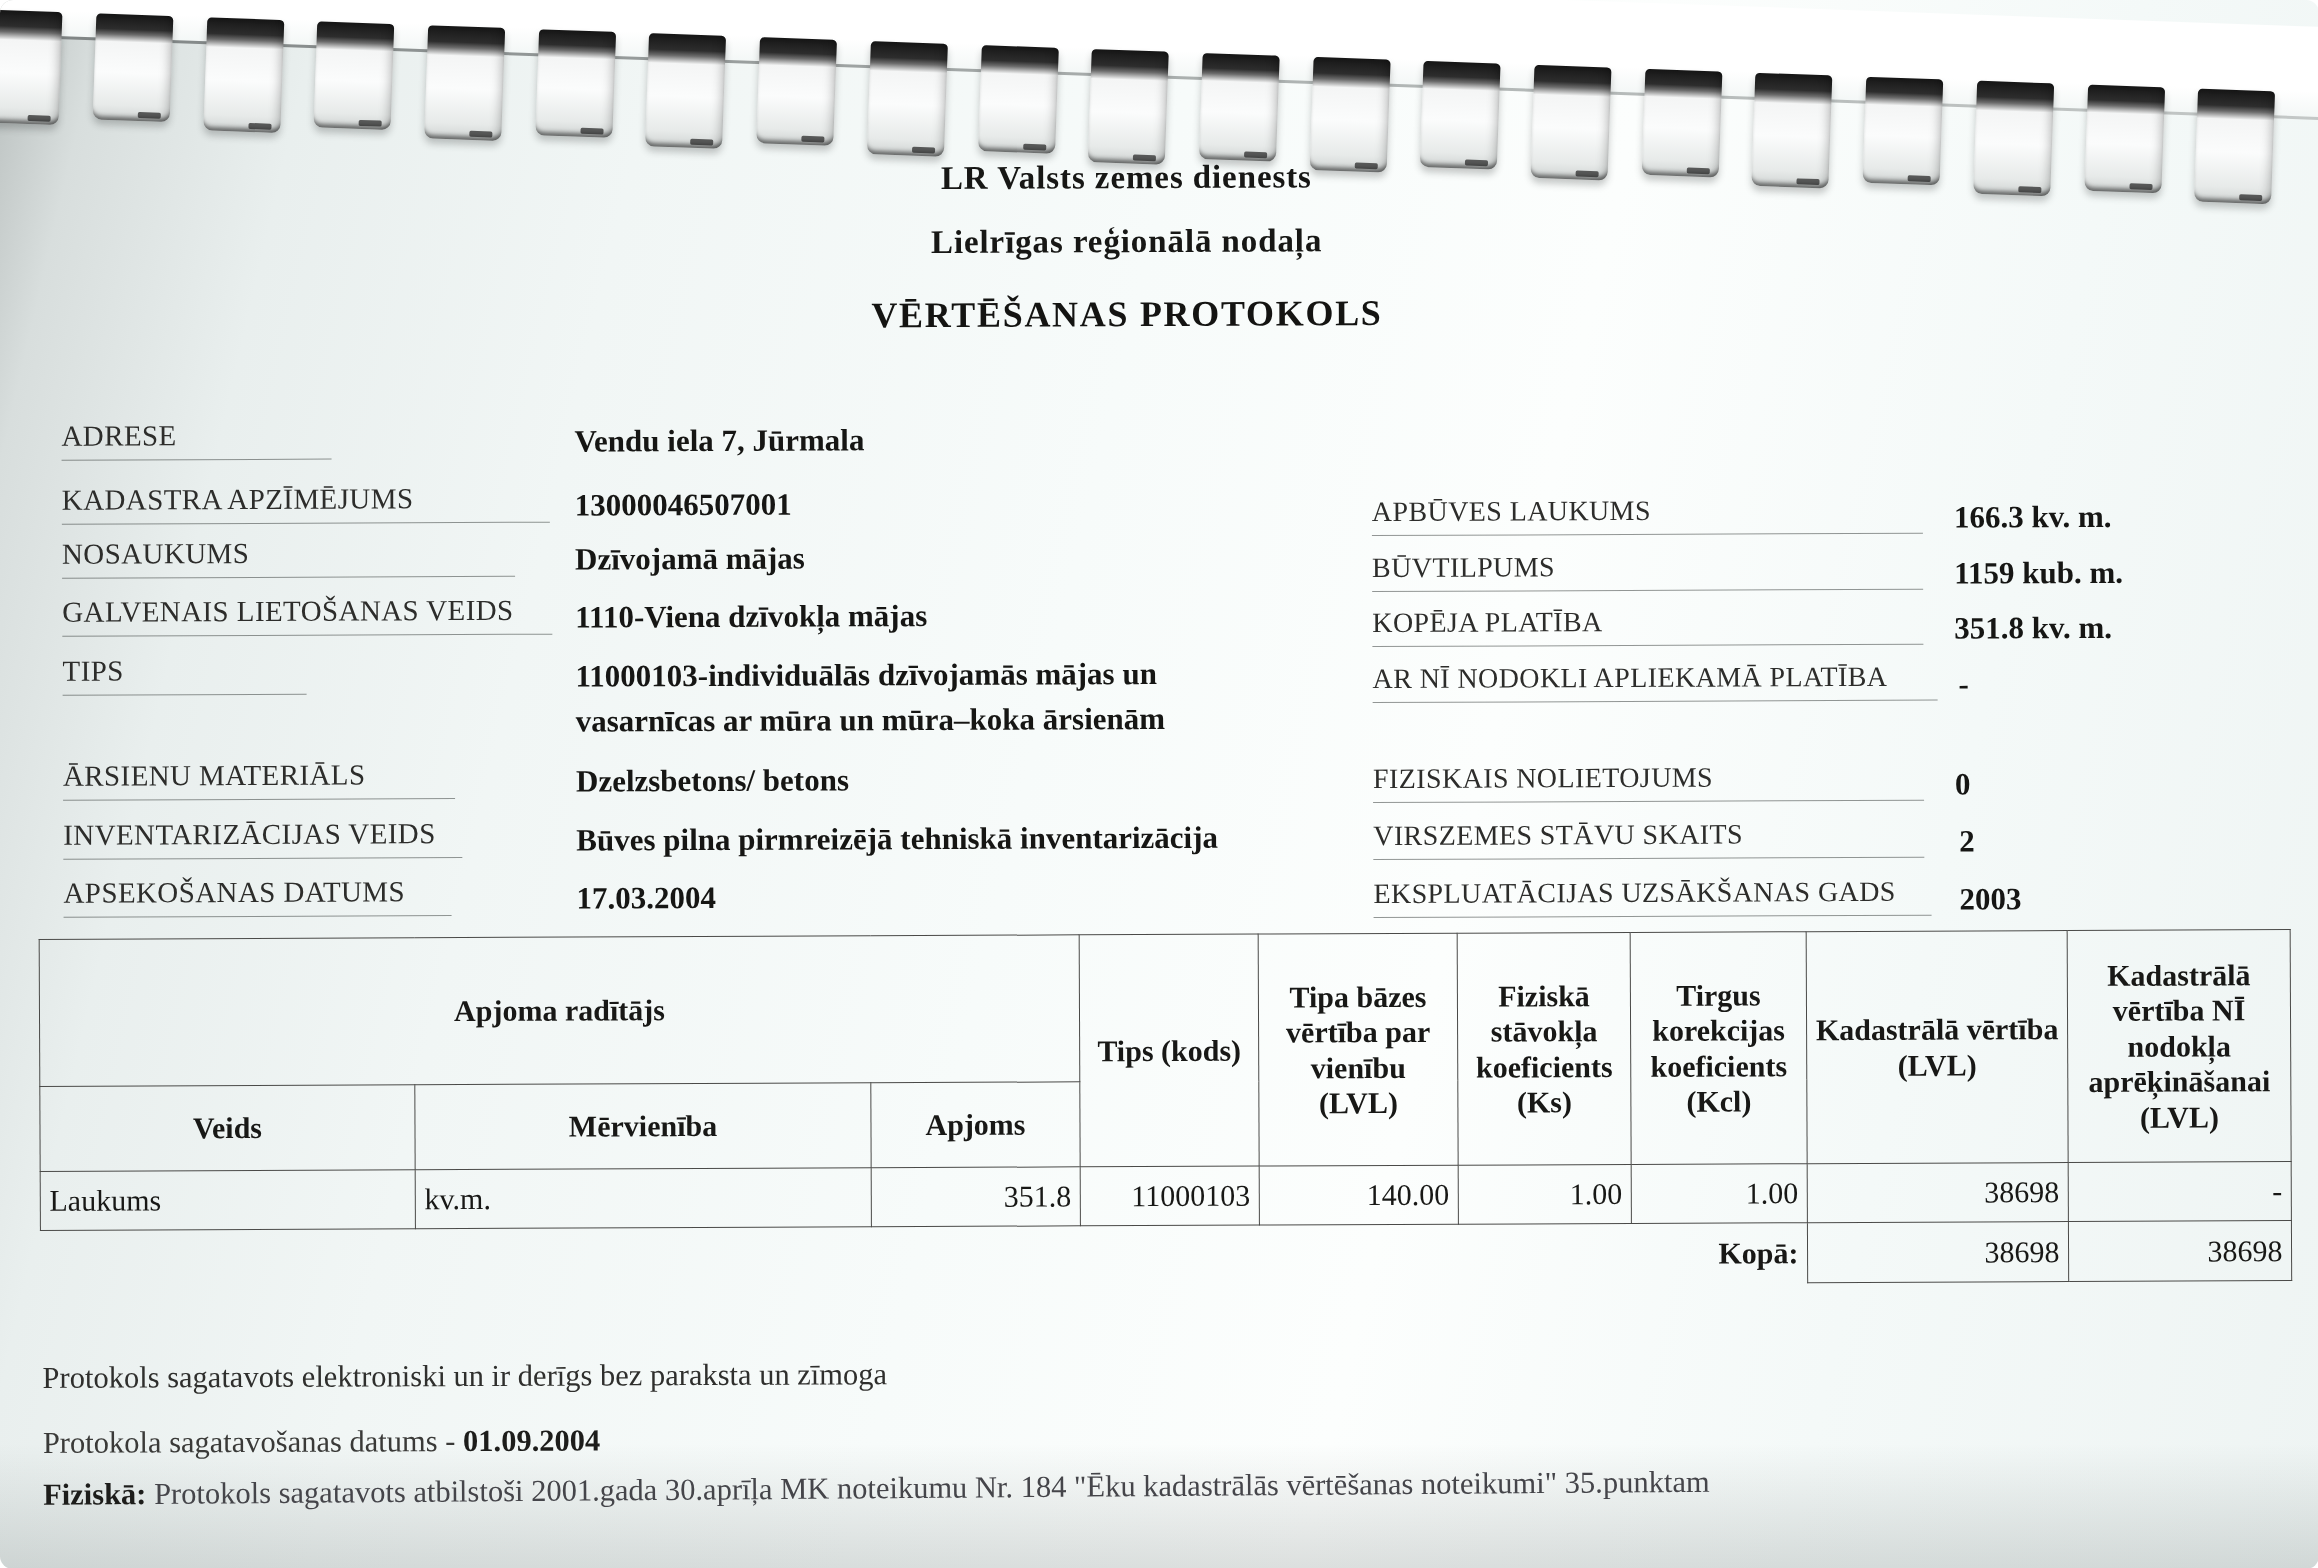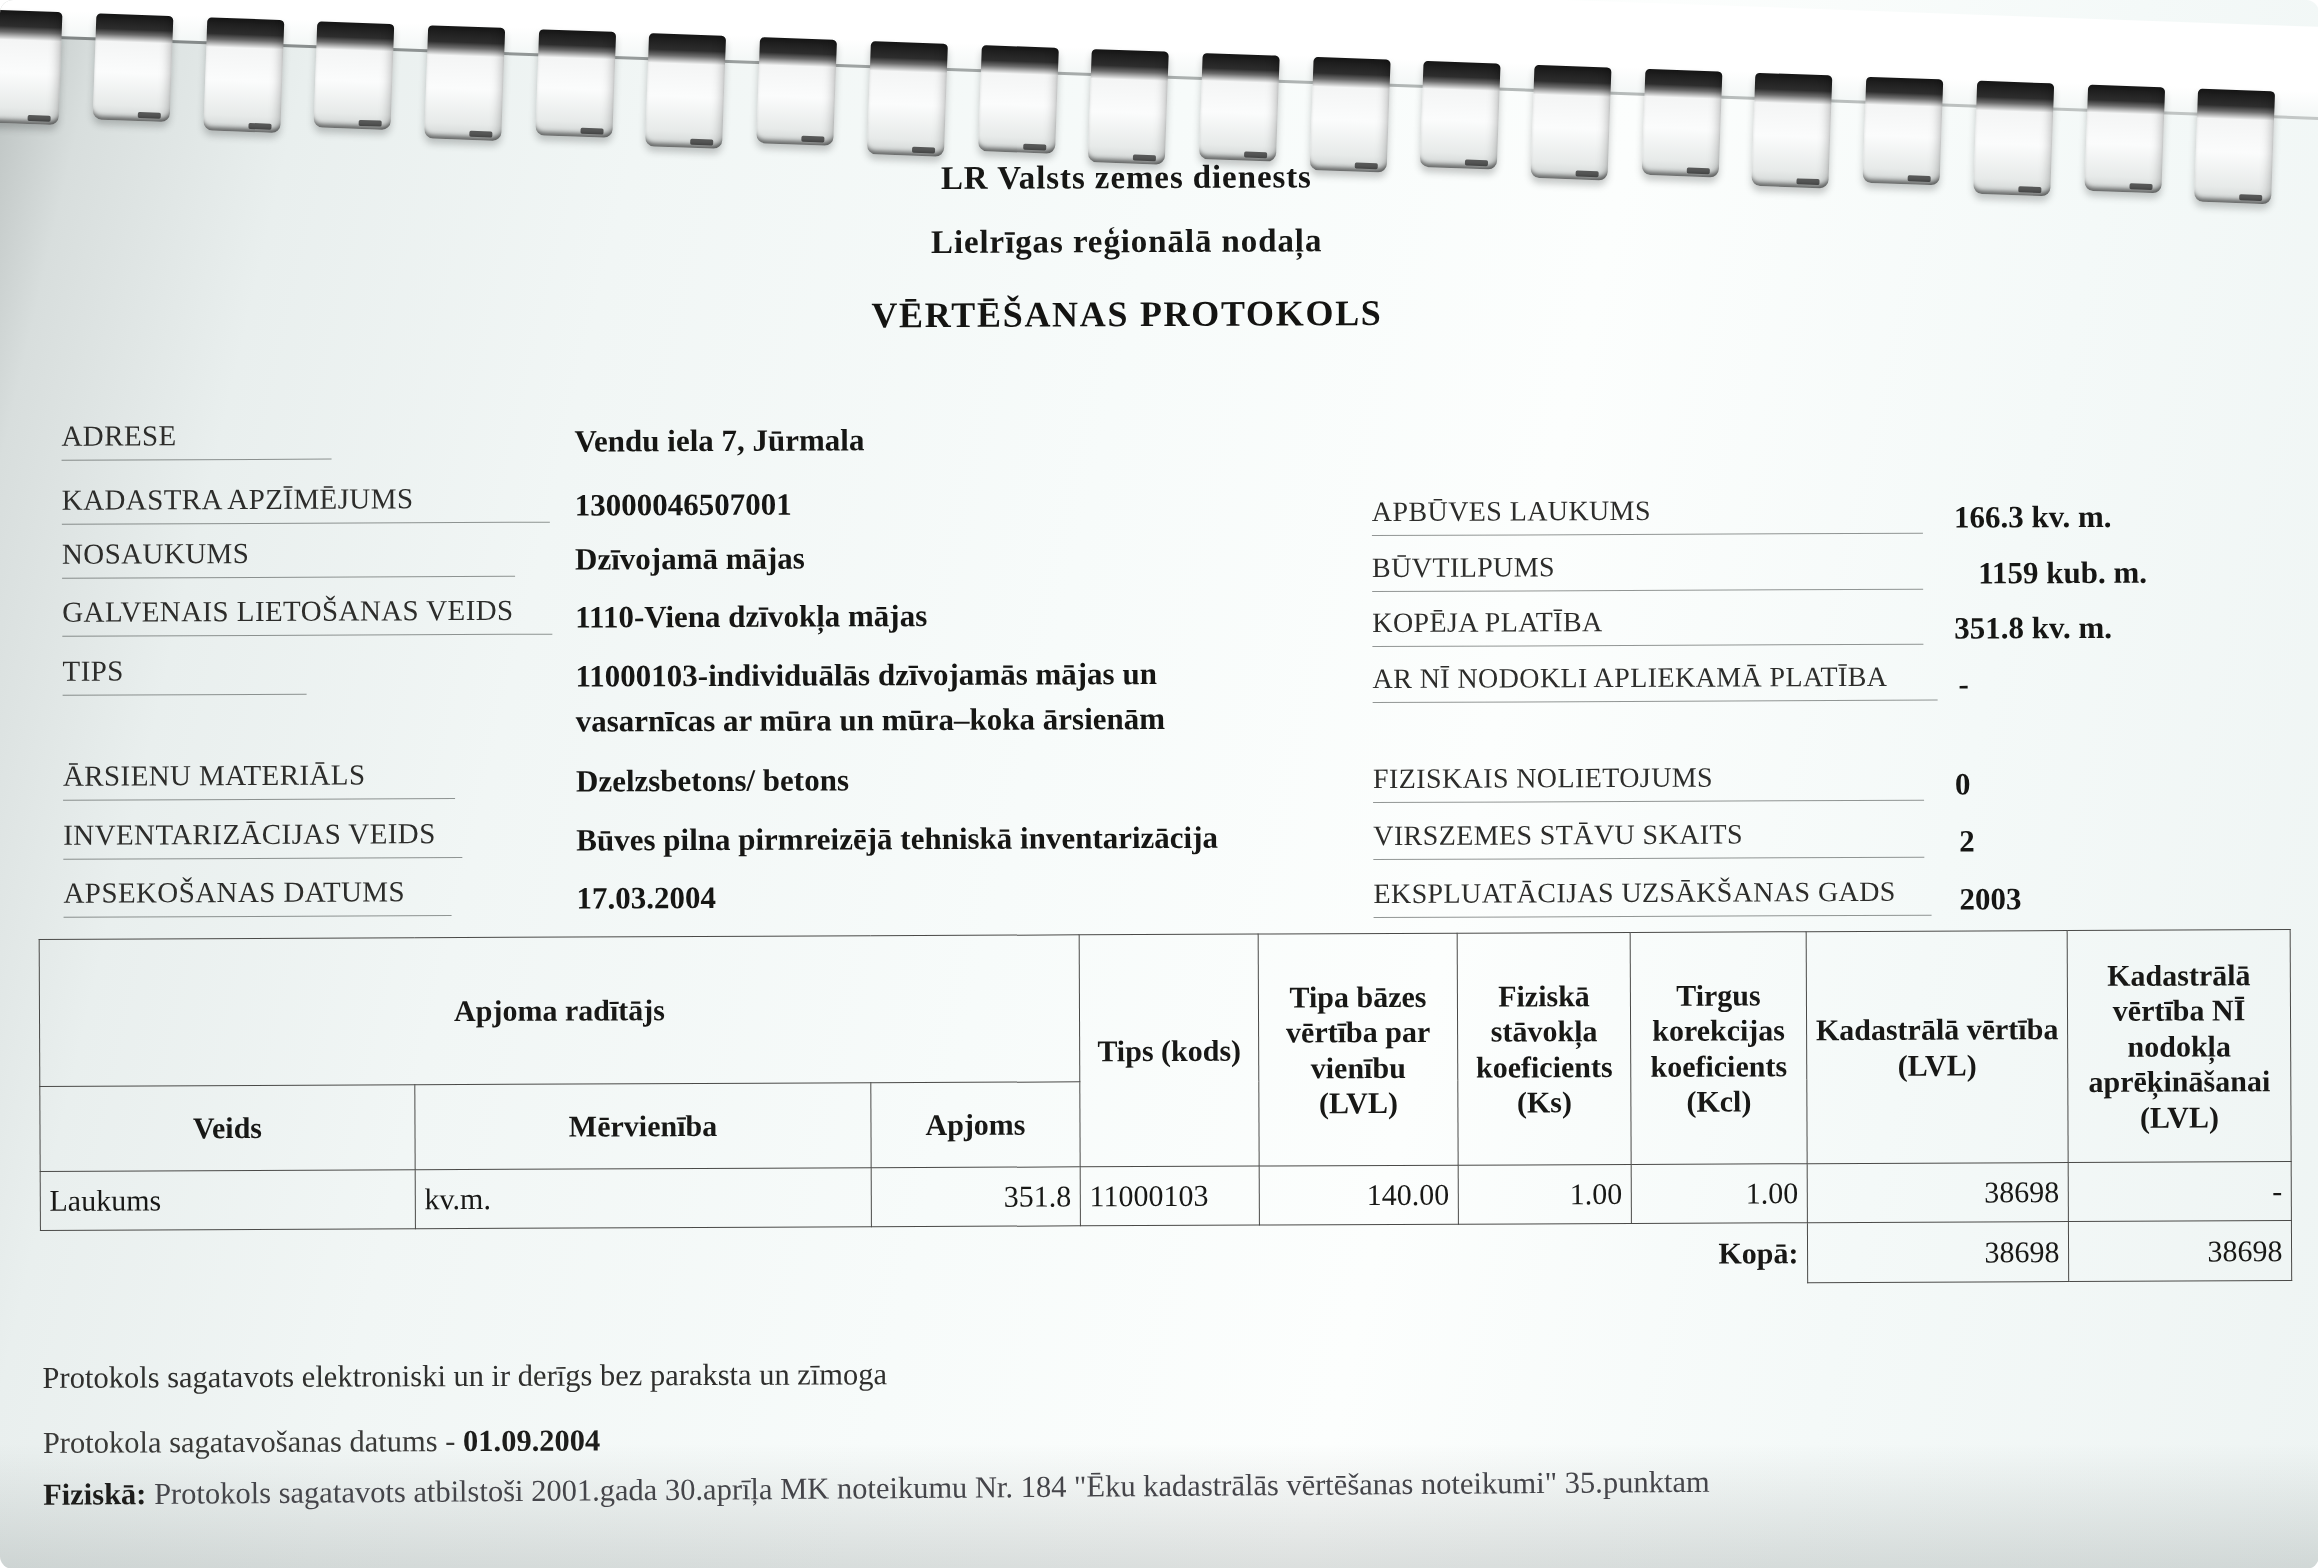--- a/index.html
+++ b/index.html
@@ -39,21 +39,21 @@
   
   .vtable{position:absolute;top:934px;left:38px;border-collapse:collapse;table-layout:fixed;
     width:2252px;font-size:30px;color:#181816;}
   .vtable th,.vtable td{border:1.7px solid #4a4a48;padding:3.5px 8.7px;vertical-align:middle;}
   .vtable th{font-weight:bold;text-align:center;line-height:1.18;}
   .row-group th{height:139px;}
   .row-sub th{height:77px;}
   .row-data td{height:51px;}
   .cell-left{text-align:left;}
   .cell-right{text-align:right;}
-  .cell-center{text-align:left;}
+  .cell-center{text-align:right;}
   .row-total td{height:52px;font-size:30px;}
   .noborder{border:none !important;background:transparent;}
   .kopa{font-weight:bold;font-size:32px;text-align:right;padding-right:12.2px;}
   
   .fline{position:absolute;left:40px;font-size:30.5px;color:#3a3a38;}
   .f1{color:#2f2f2d;}
   .f3{transform:rotate(-0.2deg);color:#45454a;}
   .bold-ink{font-weight:bold;color:#1d1d1b;}
 </style>
 </head>
@@ -127,21 +127,21 @@
       <div class="flabel" style="width:388px;">APSEKOŠANAS DATUMS</div>
       <div class="fvalue" style="left:513px;">17.03.2004</div>
     </div>
 
     <div class="frow-r" style="top:497px;">
       <div class="flabel" style="width:551px;">APBŪVES LAUKUMS</div>
       <div class="fvalue" style="left:582px;">166.3 kv. m.</div>
     </div>
     <div class="frow-r" style="top:553px;">
       <div class="flabel" style="width:551px;">BŪVTILPUMS</div>
-      <div class="fvalue" style="left:582px;margin-left:24px;">1159 kub. m.</div>
+      <div class="fvalue" style="left:582px;">1159 kub. m.</div>
     </div>
     <div class="frow-r" style="top:608px;">
       <div class="flabel" style="width:551px;">KOPĒJA PLATĪBA</div>
       <div class="fvalue" style="left:582px;">351.8 kv. m.</div>
     </div>
     <div class="frow-r" style="top:664px;">
       <div class="flabel" style="width:565px;">AR NĪ NODOKLI APLIEKAMĀ PLATĪBA</div>
       <div class="fvalue" style="left:586px;">-</div>
     </div>
     <div class="frow-r" style="top:764px;">

